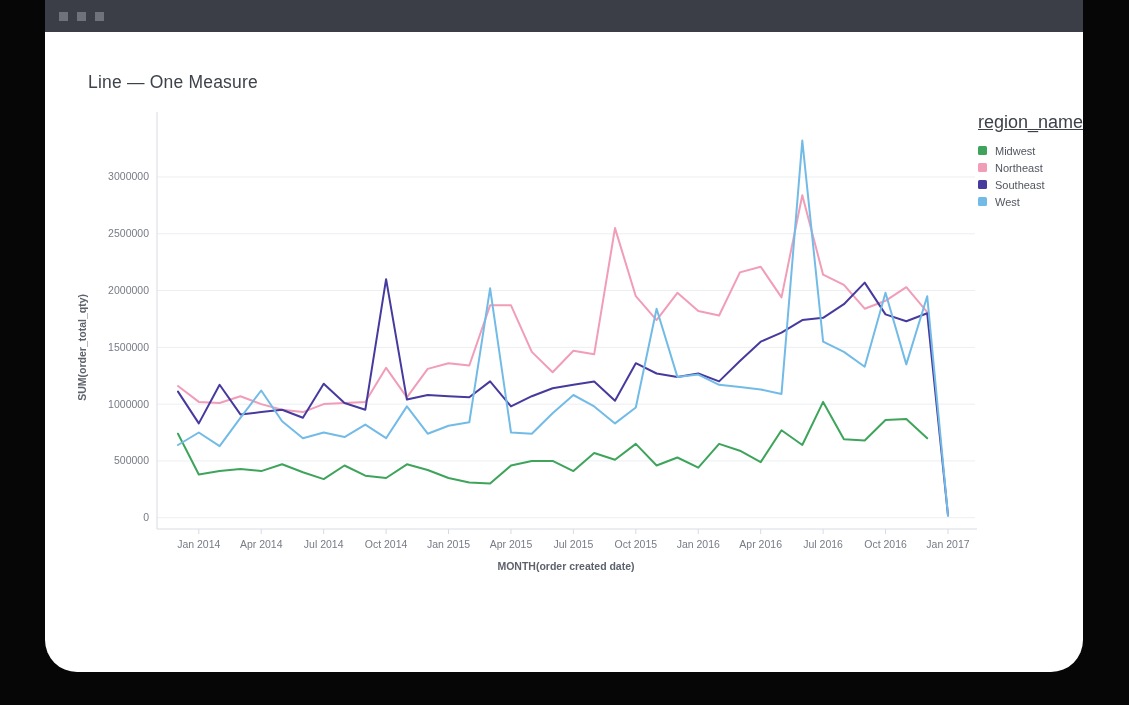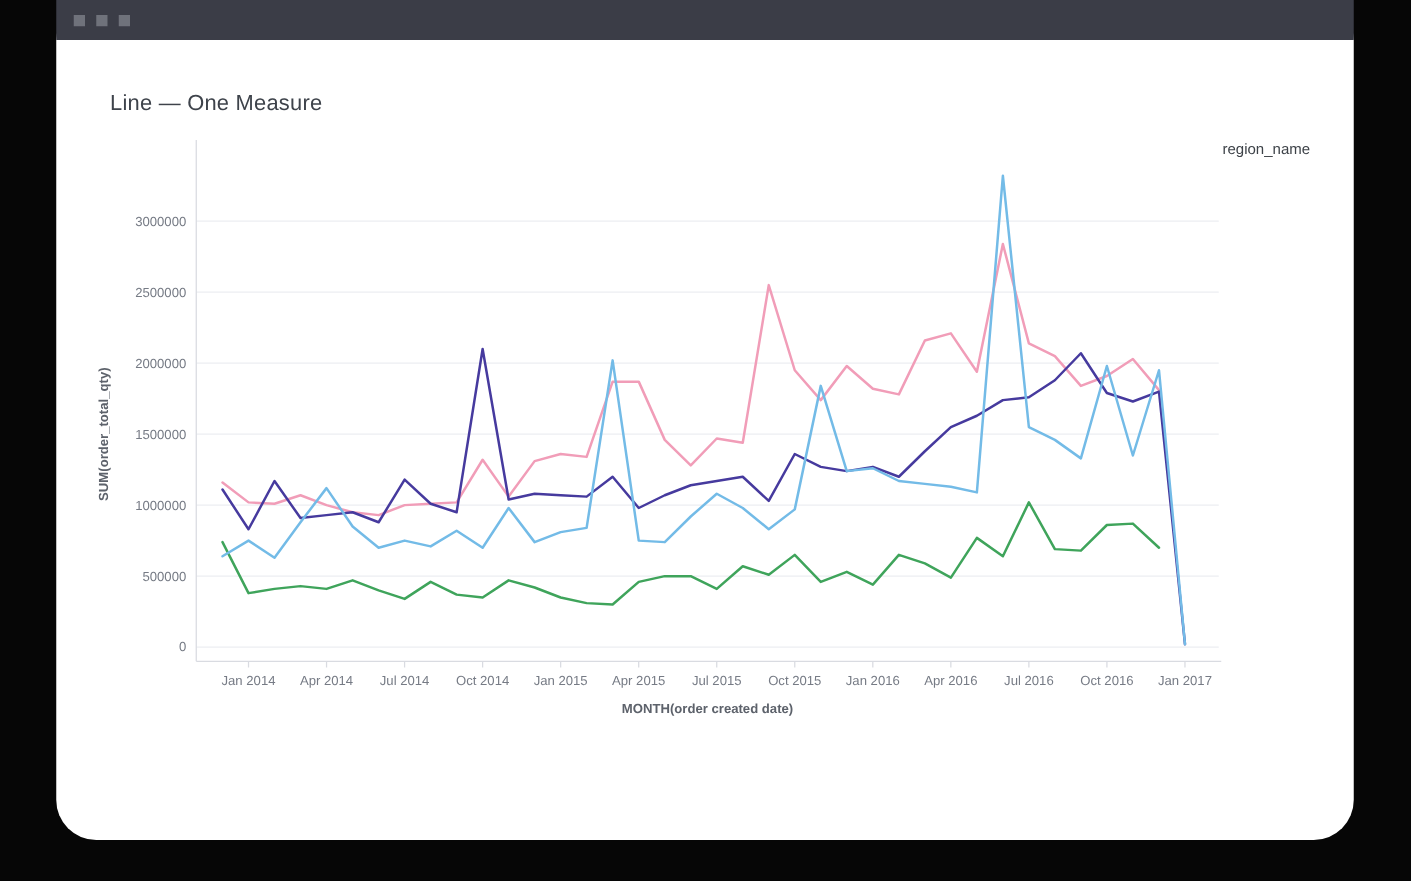--- a/index.html
+++ b/index.html
@@ -4,21 +4,21 @@
 <style>
   html,body{margin:0;padding:0;background:#060606;width:1129px;height:705px;overflow:hidden;
     font-family:"Liberation Sans",sans-serif;-webkit-font-smoothing:antialiased;}
   .window{position:absolute;left:45px;top:0;width:1038px;height:672px;background:#ffffff;border-radius:32px;}
   .topbar{position:absolute;left:0;top:0;width:100%;height:32px;background:#3b3d47;}
   .dots{position:absolute;left:14px;top:12px;display:flex;gap:9px;}
   .dot{width:9px;height:9px;background:#6f727b;}
   .chart-title{position:absolute;left:43px;top:72px;font-size:17.5px;color:#3e434b;letter-spacing:.2px;}
   .plot-svg{position:absolute;left:25px;top:100px;}
   .legend{position:absolute;left:933px;top:112px;width:110px;}
-  .legend-title{font-size:12px;color:#3d4248;margin:0 0 9px 0;}
+  .legend-title{font-size:18px;color:#3d4248;margin:0 0 9px 0;text-decoration:underline;}
   .legend-item{display:flex;align-items:center;gap:8px;height:17px;cursor:pointer;}
   .swatch{width:9px;height:9px;border-radius:1.5px;flex:0 0 auto;}
   .legend-label{font-size:11px;color:#51565f;}
   text{font-family:"Liberation Sans",sans-serif;}
   .tick-text{font-size:10.5px;fill:#767b85;}
   .axis-title{font-size:10.5px;font-weight:bold;fill:#5d626b;}
 </style>
 </head>
 <body>
 
@@ -79,14 +79,32 @@
       <text transform="translate(16,247.345) rotate(-90)" text-anchor="middle" class="axis-title">SUM(order_total_qty)</text>
       <text x="496" y="470" text-anchor="middle" class="axis-title">MONTH(order created date)</text>
       <polyline points="108.0,333.7 128.8,374.5 149.6,371.1 170.4,368.9 191.2,371.1 212.1,364.3 232.9,372.3 253.7,379.1 274.5,365.5 295.3,375.7 316.1,378.0 336.9,364.3 357.7,370.0 378.5,378.0 399.3,382.5 420.1,383.6 441.0,365.5 461.8,360.9 482.6,360.9 503.4,371.1 524.2,353.0 545.0,359.8 565.8,343.9 586.6,365.5 607.4,357.5 628.3,367.7 649.1,343.9 669.9,350.7 690.7,362.1 711.5,330.3 732.3,345.0 753.1,301.9 773.9,339.3 794.7,340.5 815.5,320.0 836.3,318.9 857.2,338.2" fill="none" stroke="#3fa45b" stroke-width="2" stroke-linejoin="round" stroke-linecap="round"></polyline>
       <polyline points="108.0,286.0 128.8,301.9 149.6,303.0 170.4,296.2 191.2,304.1 212.1,309.8 232.9,312.1 253.7,304.1 274.5,303.0 295.3,301.9 316.1,267.8 336.9,297.3 357.7,268.9 378.5,263.2 399.3,265.5 420.1,205.3 441.0,205.3 461.8,251.9 482.6,272.3 503.4,250.8 524.2,254.2 545.0,128.1 565.8,196.2 586.6,220.1 607.4,192.8 628.3,211.0 649.1,215.5 669.9,172.4 690.7,166.7 711.5,197.4 732.3,95.2 753.1,174.7 773.9,184.9 794.7,208.7 815.5,200.8 836.3,187.2 857.2,212.1" fill="none" stroke="#f19db8" stroke-width="2" stroke-linejoin="round" stroke-linecap="round"></polyline>
       <polyline points="108.0,291.6 128.8,323.4 149.6,284.8 170.4,314.4 191.2,312.1 212.1,309.8 232.9,317.8 253.7,283.7 274.5,303.0 295.3,309.8 316.1,179.2 336.9,299.6 357.7,295.0 378.5,296.2 399.3,297.3 420.1,281.4 441.0,306.4 461.8,296.2 482.6,288.2 503.4,284.8 524.2,281.4 545.0,300.7 565.8,263.2 586.6,273.5 607.4,276.9 628.3,273.5 649.1,281.4 669.9,261.0 690.7,241.7 711.5,232.6 732.3,220.1 753.1,217.8 773.9,204.2 794.7,182.6 815.5,214.4 836.3,221.2 857.2,213.3 878.0,415.4" fill="none" stroke="#463a9e" stroke-width="2" stroke-linejoin="round" stroke-linecap="round"></polyline>
       <polyline points="108.0,345.0 128.8,332.5 149.6,346.2 170.4,317.8 191.2,290.5 212.1,321.2 232.9,338.2 253.7,332.5 274.5,337.1 295.3,324.6 316.1,338.2 336.9,306.4 357.7,333.7 378.5,325.7 399.3,322.3 420.1,188.3 441.0,332.5 461.8,333.7 482.6,313.2 503.4,295.0 524.2,306.4 545.0,323.4 565.8,307.5 586.6,208.7 607.4,276.9 628.3,274.6 649.1,284.8 669.9,287.1 690.7,289.4 711.5,293.9 732.3,40.6 753.1,241.7 773.9,251.9 794.7,266.7 815.5,192.8 836.3,264.4 857.2,196.2 878.0,415.4" fill="none" stroke="#73bbe7" stroke-width="2" stroke-linejoin="round" stroke-linecap="round"></polyline>
     </svg>
 
   <div class="legend">
     <div class="legend-title">region_name</div>
+    <div id="legend-items">
+        <div class="legend-item">
+          <span class="swatch" style="background: rgb(63, 164, 91);"></span>
+          <span class="legend-label">Midwest</span>
+        </div>
+        <div class="legend-item">
+          <span class="swatch" style="background: rgb(241, 157, 184);"></span>
+          <span class="legend-label">Northeast</span>
+        </div>
+        <div class="legend-item">
+          <span class="swatch" style="background: rgb(70, 58, 158);"></span>
+          <span class="legend-label">Southeast</span>
+        </div>
+        <div class="legend-item">
+          <span class="swatch" style="background: rgb(115, 187, 231);"></span>
+          <span class="legend-label">West</span>
+        </div>
+      </div>
   </div>
 </div>
 
 </body></html>

